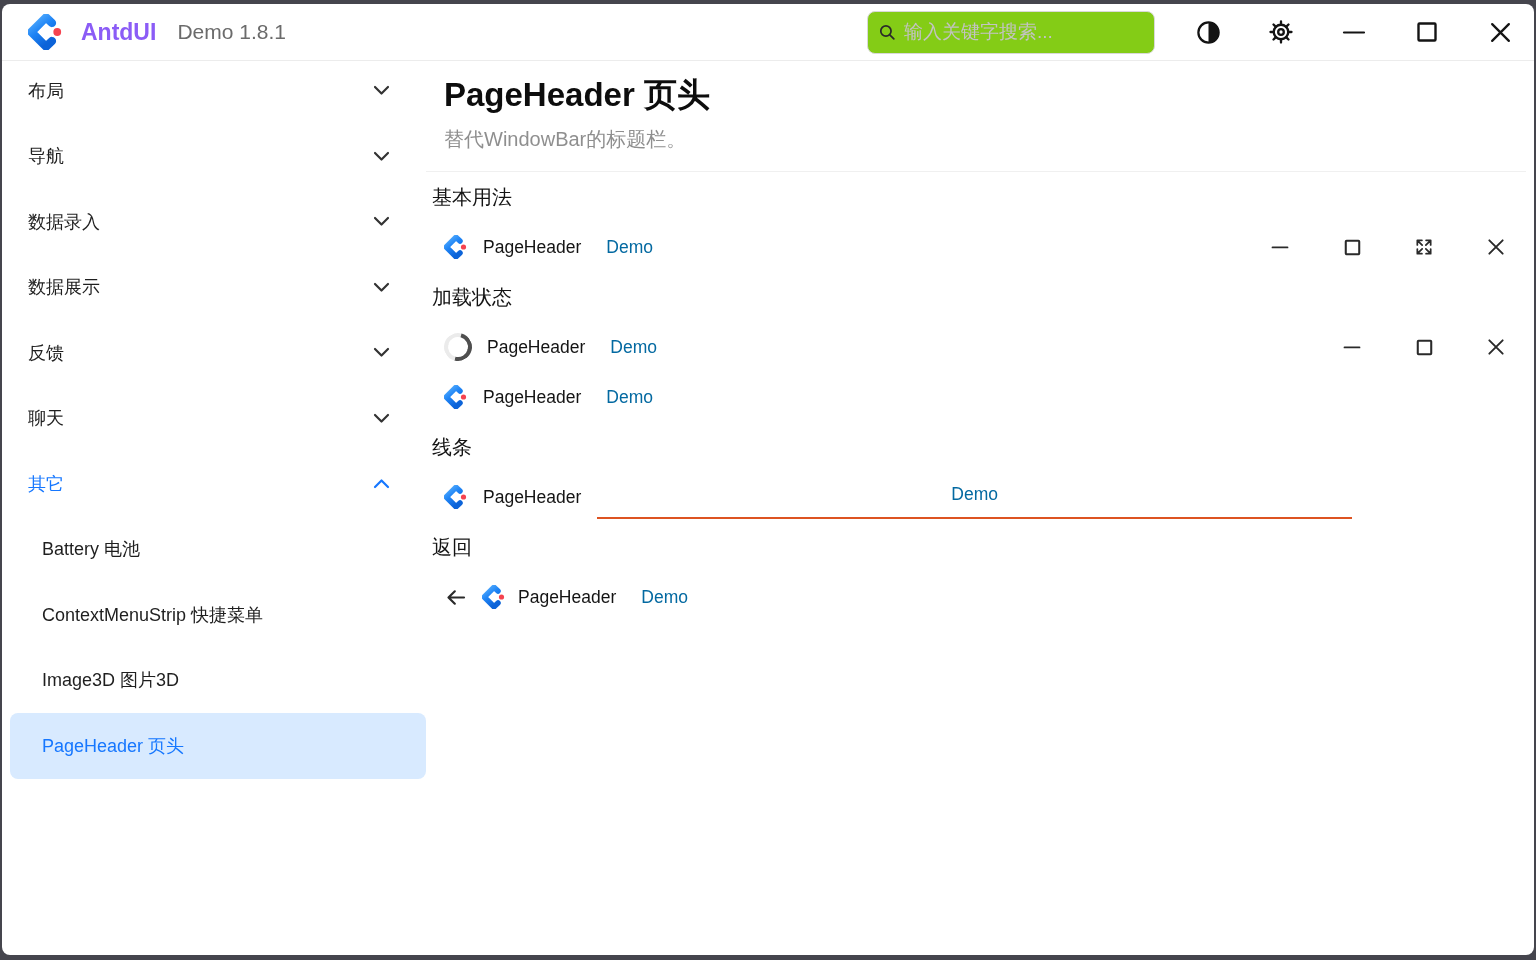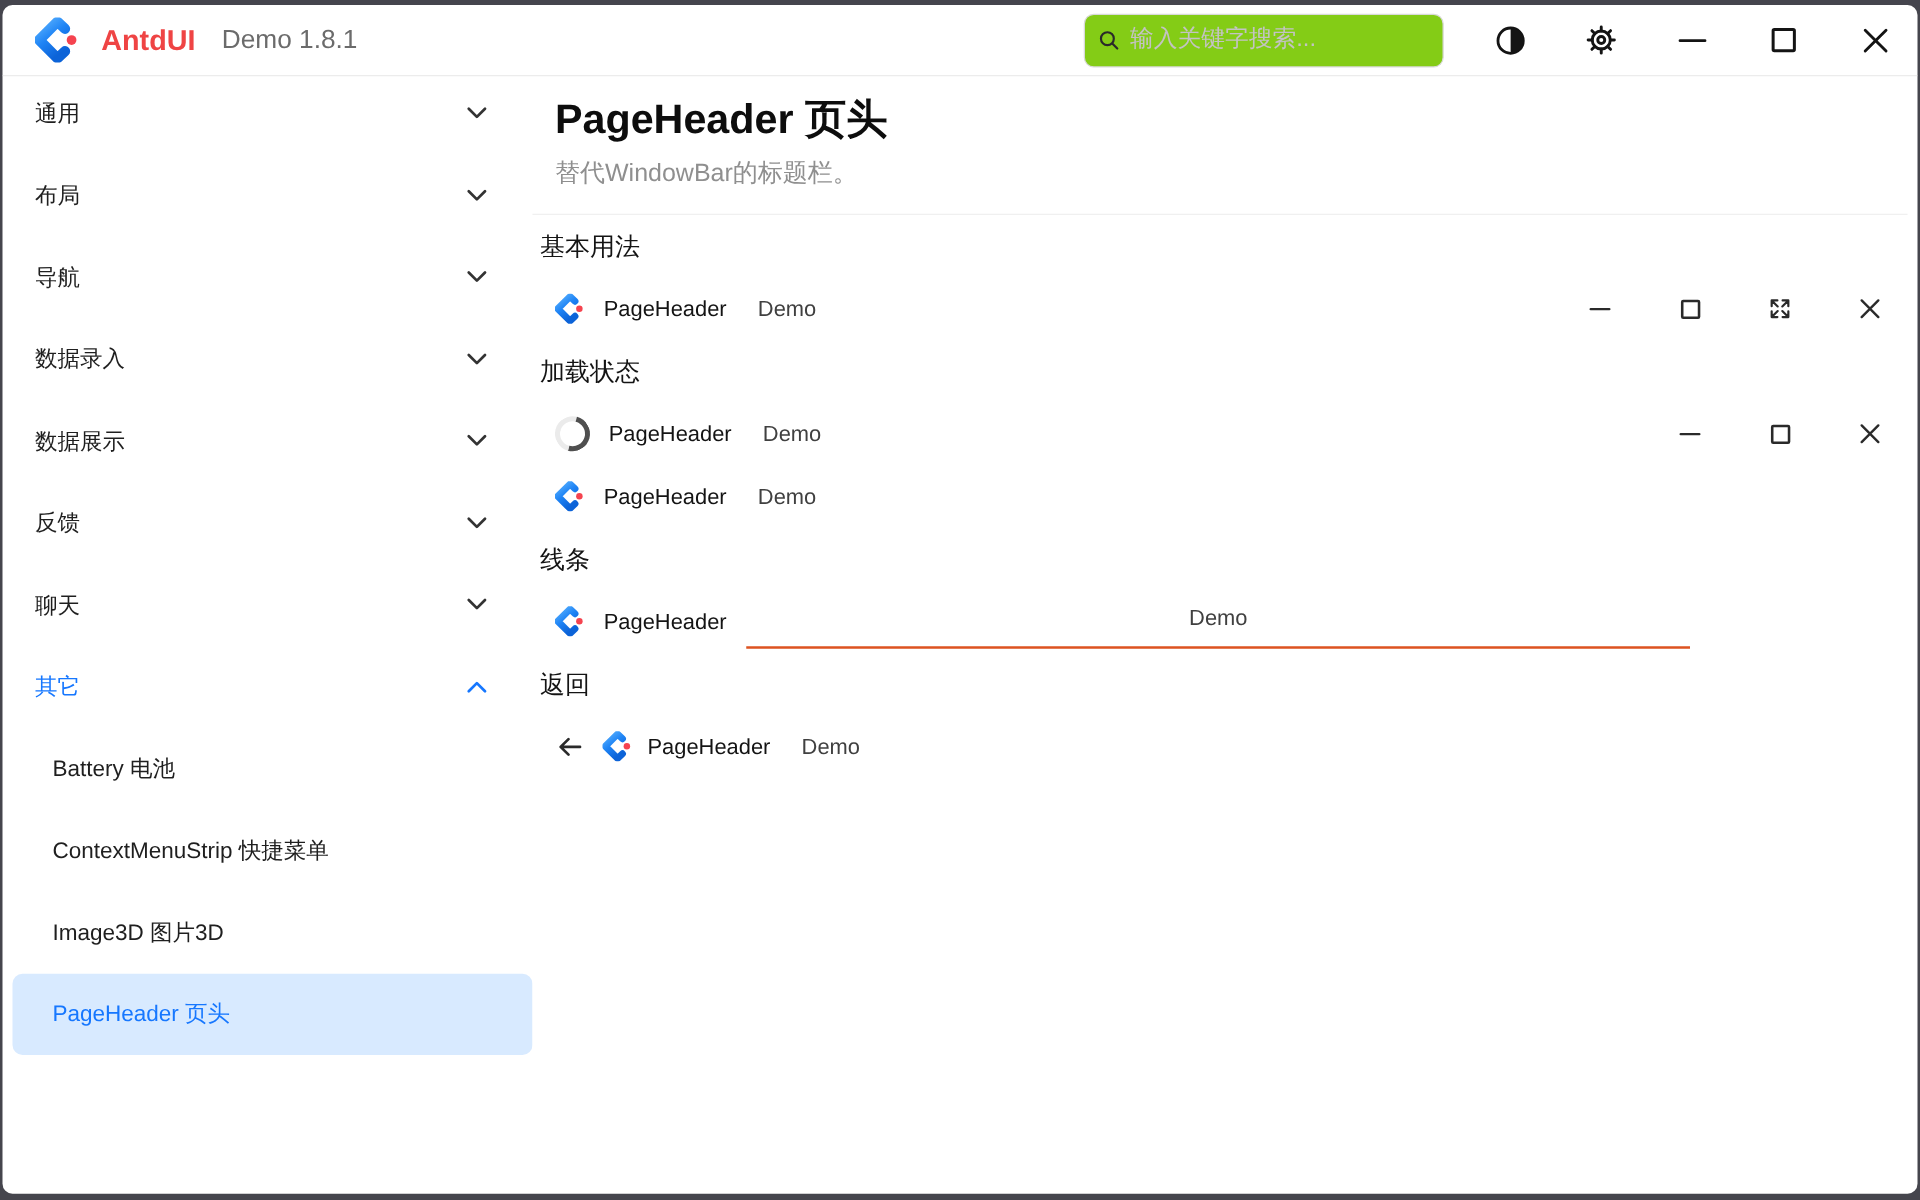--- a/index.html
+++ b/index.html
@@ -10,21 +10,21 @@
     position:absolute; left:2px; top:4px; right:2px; bottom:5px;
     background:#ffffff; border-radius:8px; overflow:hidden;
   }
 
   
   .titlebar {
     height:57px; display:flex; align-items:center;
     border-bottom:1px solid #ececec; padding:0 11px 0 26px;
   }
   .logo { width:36px; height:36px; flex:none; }
-  .app-name { margin-left:17px; font-size:23px; font-weight:700; color:#ef4444; }
+  .app-name { margin-left:17px; font-size:23px; font-weight:700; color:#8b5cf6; }
   .app-version { margin-left:21px; font-size:21px; color:#6b6b6b; }
   .search-box {
     margin-left:auto; width:288px; height:43px;
     border:1px solid #d9d9d9; border-radius:8px;
     display:flex; align-items:center; padding:0 10px; gap:7px; background:#84cc16;
   }
   .search-box svg { flex:none; }
   .search-box input {
     border:none; outline:none; width:100%; font-size:19px; color:#333;
     font-family:inherit; background:transparent;
@@ -65,21 +65,21 @@
   .section-heading {
     height:50px; display:flex; align-items:center;
     padding-left:6px; font-size:20px; font-weight:500; color:#141414;text-align:center;
   }
   .demo-row {
     height:50px; display:flex; align-items:center;
     padding:0 16px 0 18px;
   }
   .demo-row .logo { width:24px; height:24px; }
   .demo-title { margin-left:15px; font-size:17.5px; color:#141414; }
-  .demo-sub { margin-left:25px; font-size:17.5px; color:#404040; }
+  .demo-sub { margin-left:25px; font-size:17.5px; color:#0369a1; }
 
   .row-btns { margin-left:auto; display:flex; align-items:center; }
   .row-btn {
     width:44px; height:44px; display:flex; align-items:center; justify-content:center;
     margin-left:28px; cursor:pointer; border-radius:6px;
   }
 
   .spinner {
     width:28px; height:28px; border-radius:50%; flex:none;
     border:4px solid #ebebeb;
@@ -164,26 +164,20 @@
         <svg width="25" height="25" viewBox="0 0 24 24">
           <path d="M4 4 L20 20 M20 4 L4 20" stroke="#141414" stroke-width="2.2" stroke-linecap="round"></path>
         </svg>
       </div>
     </div>
   </div>
 
   <div class="sidebar">
     <div class="nav">
       <div class="side-group">
-        <span class="lbl">通用</span>
-        <svg width="17" height="11" viewBox="0 0 17 11">
-            <path d="M2 2 L8.5 8.5 L15 2" fill="none" stroke="#333" stroke-width="2.2" stroke-linecap="round" stroke-linejoin="round"></path>
-          </svg>
-      </div>
-      <div class="side-group">
         <span class="lbl">布局</span>
         <svg width="17" height="11" viewBox="0 0 17 11">
             <path d="M2 2 L8.5 8.5 L15 2" fill="none" stroke="#333" stroke-width="2.2" stroke-linecap="round" stroke-linejoin="round"></path>
           </svg>
       </div>
       <div class="side-group">
         <span class="lbl">导航</span>
         <svg width="17" height="11" viewBox="0 0 17 11">
             <path d="M2 2 L8.5 8.5 L15 2" fill="none" stroke="#333" stroke-width="2.2" stroke-linecap="round" stroke-linejoin="round"></path>
           </svg>

